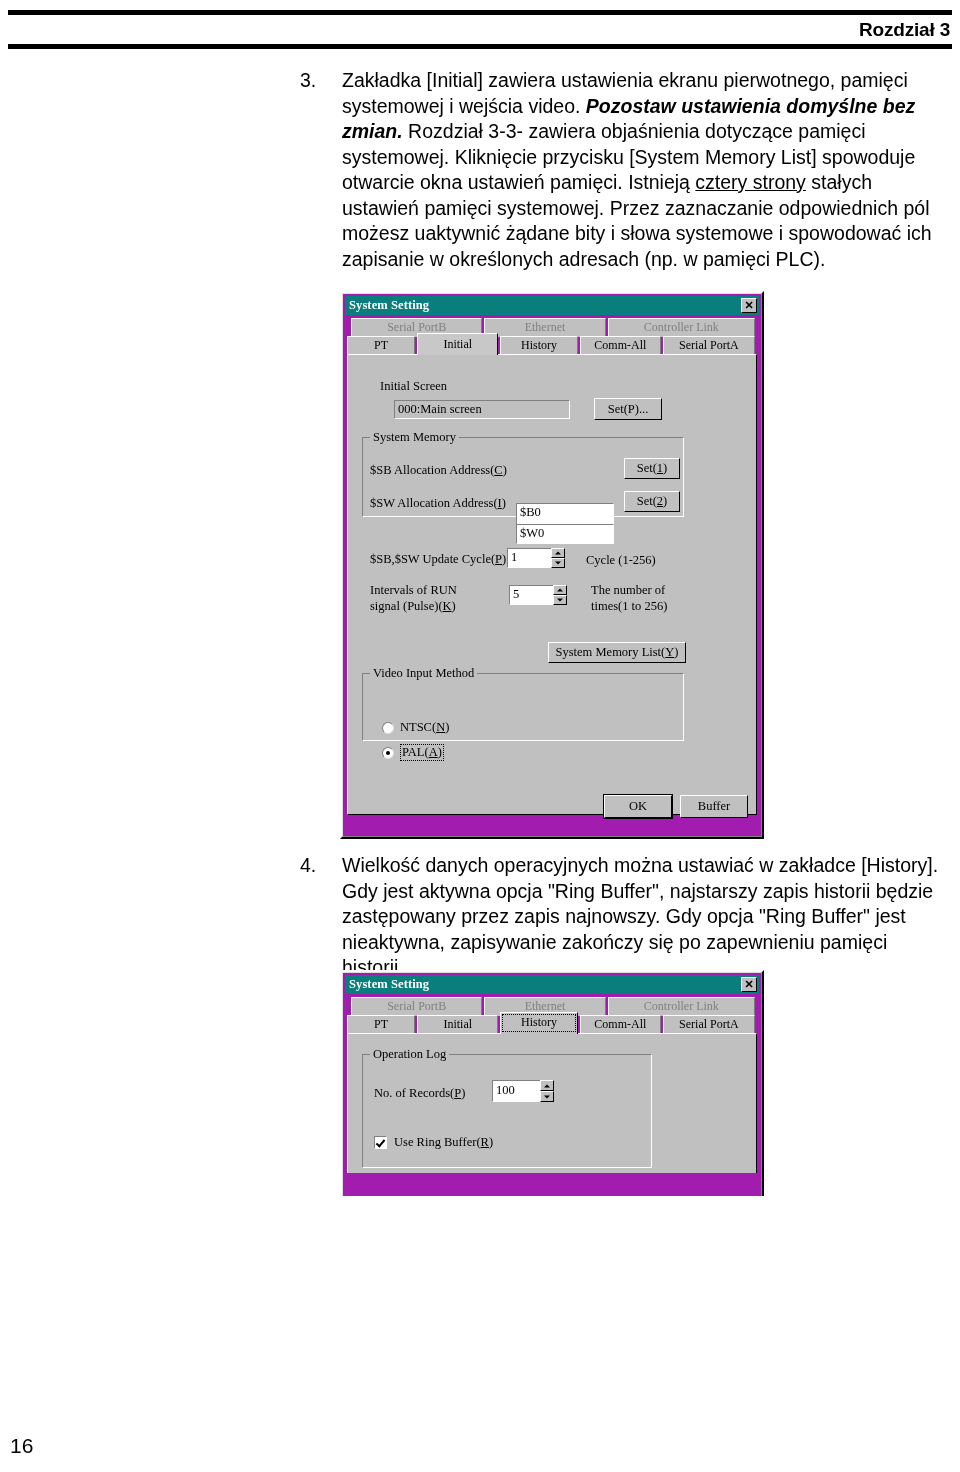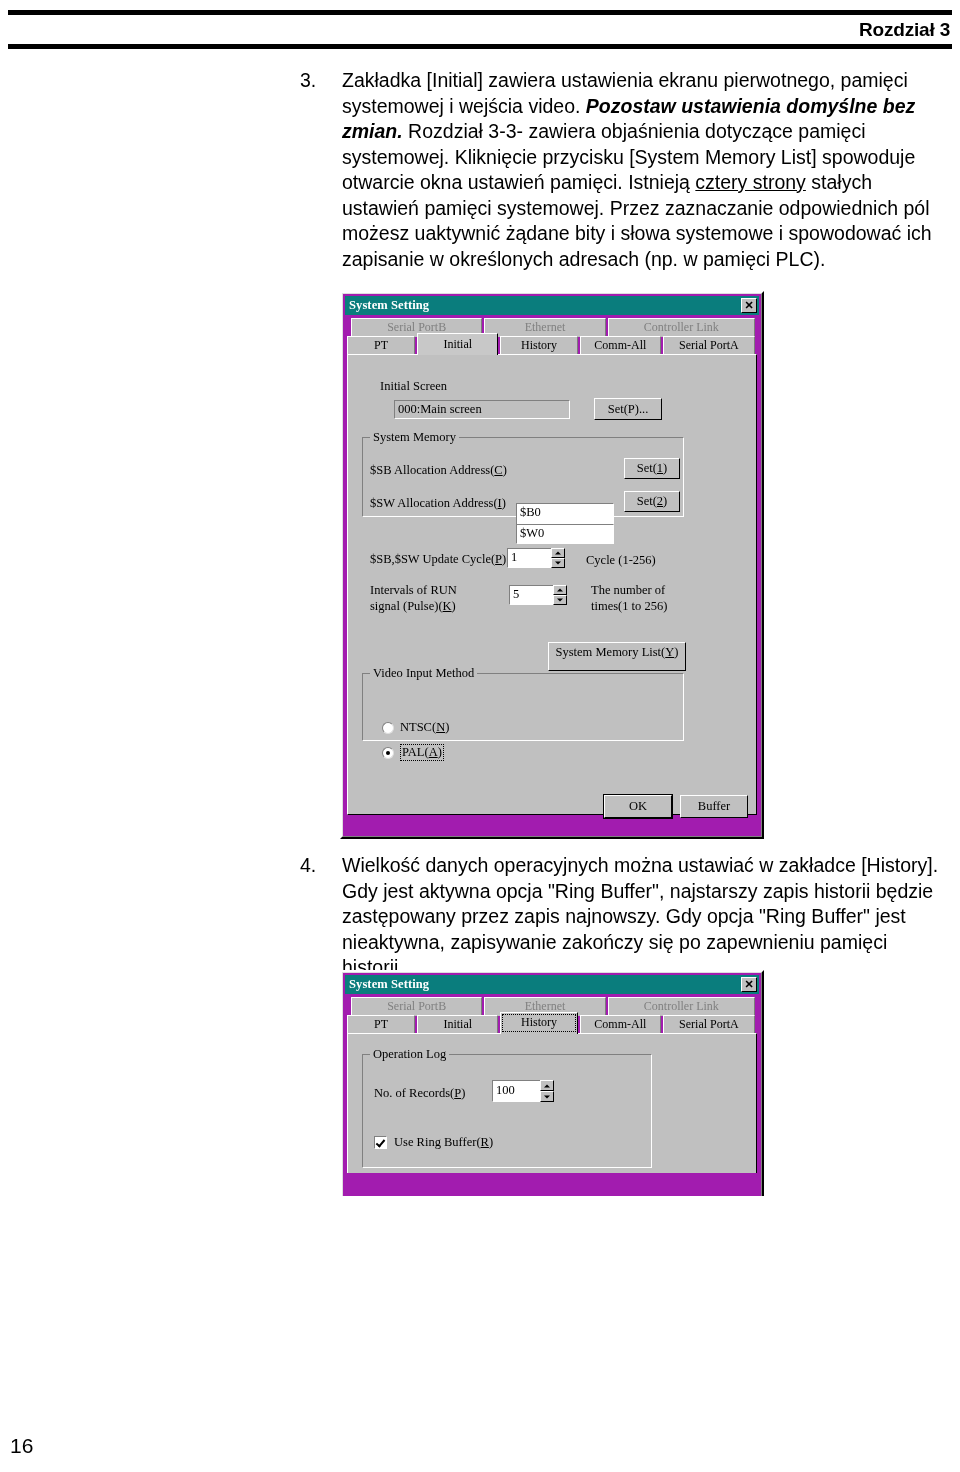--- a/index.html
+++ b/index.html
@@ -416,21 +416,21 @@
       <div class="spin" style="left:161px; top:230px; width:58px; height:20px;">
         <div class="sfield">5</div>
         <div class="sbtns">
           <div class="sbtn up"></div>
           <div class="sbtn down"></div>
         </div>
       </div>
       <div class="lbl" style="left:243px; top:228px;">The number of</div>
       <div class="lbl" style="left:243px; top:244px;">times(1 to 256)</div>
 
-      <div class="btn" style="left:200px; top:287px; width:138px; height:29px; line-height:19px;"><span>System Memory List(</span><u>Y</u><span>)</span></div>
+      <div class="btn" style="left:200px; top:287px; width:138px; height:21px; line-height:19px;"><span>System Memory List(</span><u>Y</u><span>)</span></div>
 
       <div class="group" style="left:14px; top:318px; width:322px; height:68px;">
         <span class="glabel">Video Input Method</span>
       </div>
       <div class="radio-row" style="left:34px; top:337px;">
         <span class="radio"></span>
         <span class="rlabel"><span>NTSC(</span><u>N</u><span>)</span></span>
       </div>
       <div class="radio-row" style="left:34px; top:361px;">
         <span class="radio checked"></span>

